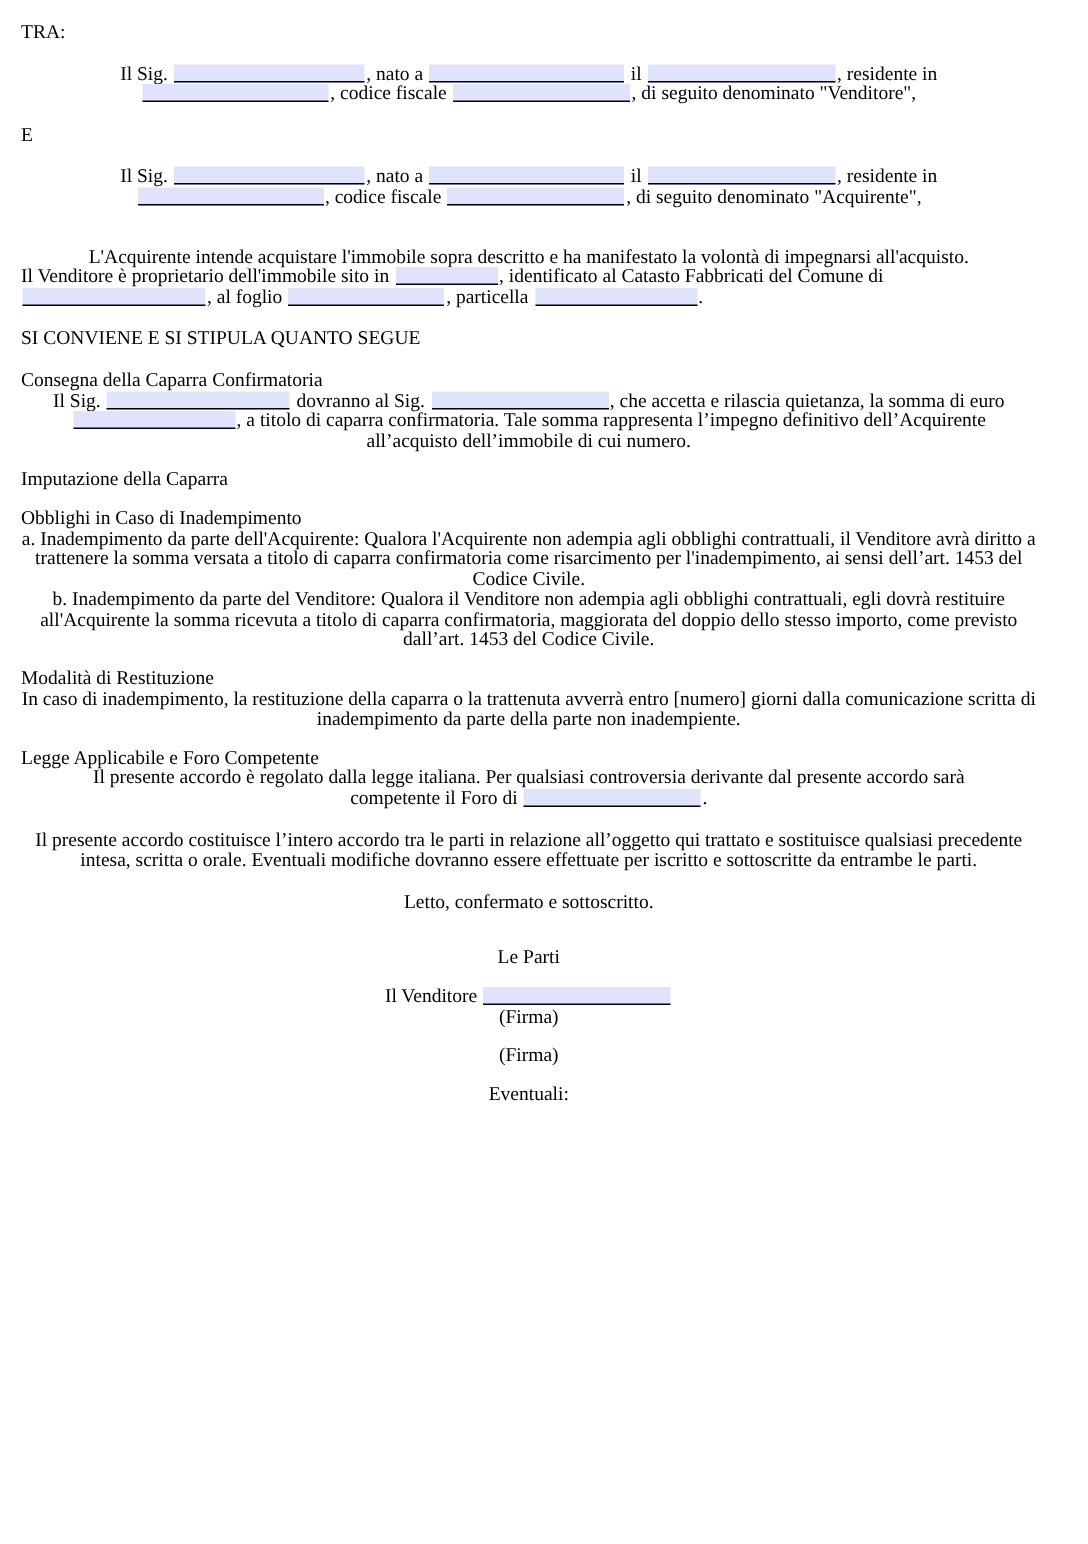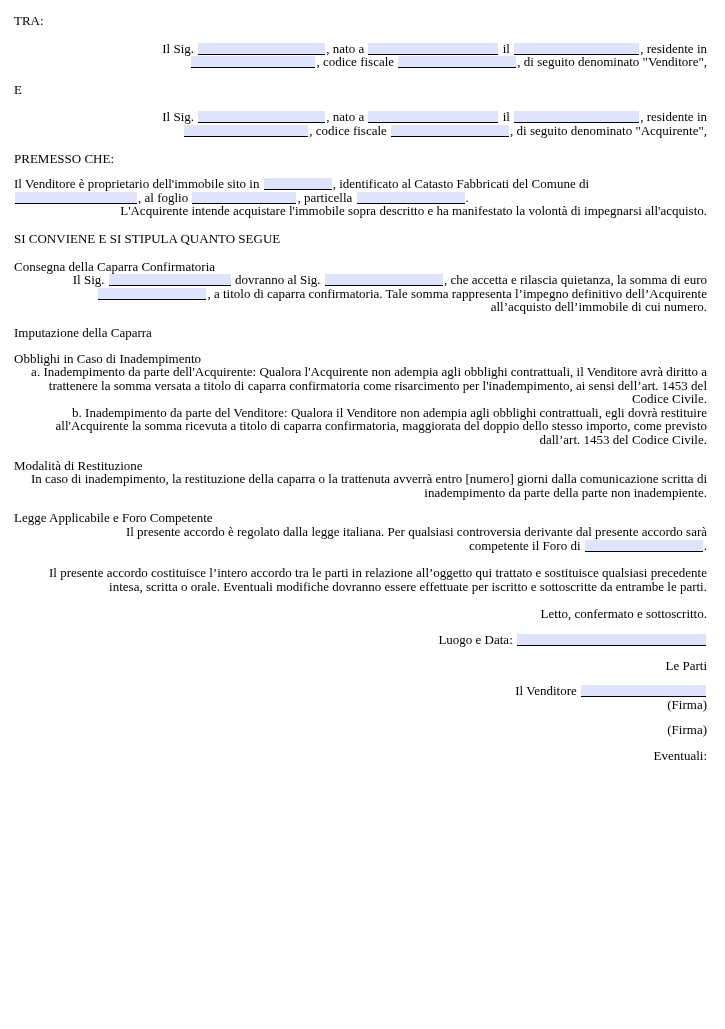--- a/index.html
+++ b/index.html
@@ -12,33 +12,33 @@
     height: 1029px;
     font-family: "Liberation Serif", "DejaVu Serif", serif;
     font-size: 13px;
     color: #000000;
     overflow: hidden;
   }
   .page {
     position: relative;
     width: 725px;
     height: 1029px;
-    padding: 14px 18px 0 14px;
+    padding: 14px 34px 0 14px;
     box-sizing: border-box;
   }
   .gap-lg { height: 14px; }
   .gap-md { height: 12px; }
 
   .heading {
     line-height: 13.6px;
     white-space: nowrap;
   }
   .para {
     line-height: 13.6px;
-    text-align: right;
+    text-align: center;
   }
   .para.justify {
     text-align: justify;
     text-align-last: left;
   }
 
   
   .blank {
     display: inline-block;
     background: #dfe3fb;
@@ -77,27 +77,26 @@
   <div class="gap-lg"></div>
 
   <div class="heading">E</div>
   <div class="gap-lg"></div>
 
   <div class="para"><span>Il Sig.</span> <span class="blank w-name"></span><span>, nato a</span> <span class="blank w-place"></span> <span>il</span> <span class="blank w-date"></span><span>, residente in</span>
     <br><span class="blank w-res"></span><span>, codice fiscale</span> <span class="blank w-cf"></span><span>, di seguito denominato "Acquirente",</span></div>
 
   <div class="gap-lg"></div>
 
-  <div class="heading">PREMESSO CHE:</div>
   <div class="gap-md"></div>
+
+  <div class="para">L'Acquirente intende acquistare l'immobile sopra descritto e ha manifestato la volontà di impegnarsi all'acquisto.</div>
 
   <div class="para justify"><span>Il Venditore è proprietario dell'immobile sito in</span> <span class="blank w-city"></span><span>, identificato al Catasto Fabbricati del Comune di</span>
     <br><span class="blank w-comune"></span><span>, al foglio</span> <span class="blank w-foglio"></span><span>, particella</span> <span class="blank w-part"></span><span>.</span></div>
-
-  <div class="para">L'Acquirente intende acquistare l'immobile sopra descritto e ha manifestato la volontà di impegnarsi all'acquisto.</div>
 
   <div class="gap-lg"></div>
 
   <div class="heading">SI CONVIENE E SI STIPULA QUANTO SEGUE</div>
   <div class="gap-lg"></div>
 
   <div class="heading">Consegna della Caparra Confirmatoria</div>
   <div class="para"><span>Il Sig.</span> <span class="blank w-sigA"></span> <span>dovranno al Sig.</span> <span class="blank w-sigB"></span><span>, che accetta e rilascia quietanza, la somma di euro</span>
     <br><span class="blank w-euro"></span><span>, a titolo di caparra confirmatoria. Tale somma rappresenta l’impegno definitivo dell’Acquirente</span>
     <br><span>all’acquisto dell’immobile di cui numero.</span></div>
@@ -126,21 +125,20 @@
   <div class="gap-lg"></div>
 
   <div class="para">Il presente accordo costituisce l’intero accordo tra le parti in relazione all’oggetto qui trattato e sostituisce qualsiasi precedente intesa, scritta o orale. Eventuali modifiche dovranno essere effettuate per iscritto e sottoscritte da entrambe le parti.</div>
 
   <div class="gap-lg"></div>
 
   <div class="para">Letto, confermato e sottoscritto.</div>
 
   <div class="gap-md"></div>
 
-  <div class="para"><span>Luogo e Data:</span> <span class="blank w-luogo"></span></div>
 
   <div class="gap-md"></div>
 
   <div class="para">Le Parti</div>
 
   <div class="gap-md"></div>
 
   <div class="para"><span>Il Venditore</span> <span class="blank w-firma"></span></div>
   <div class="para">(Firma)</div>
 

